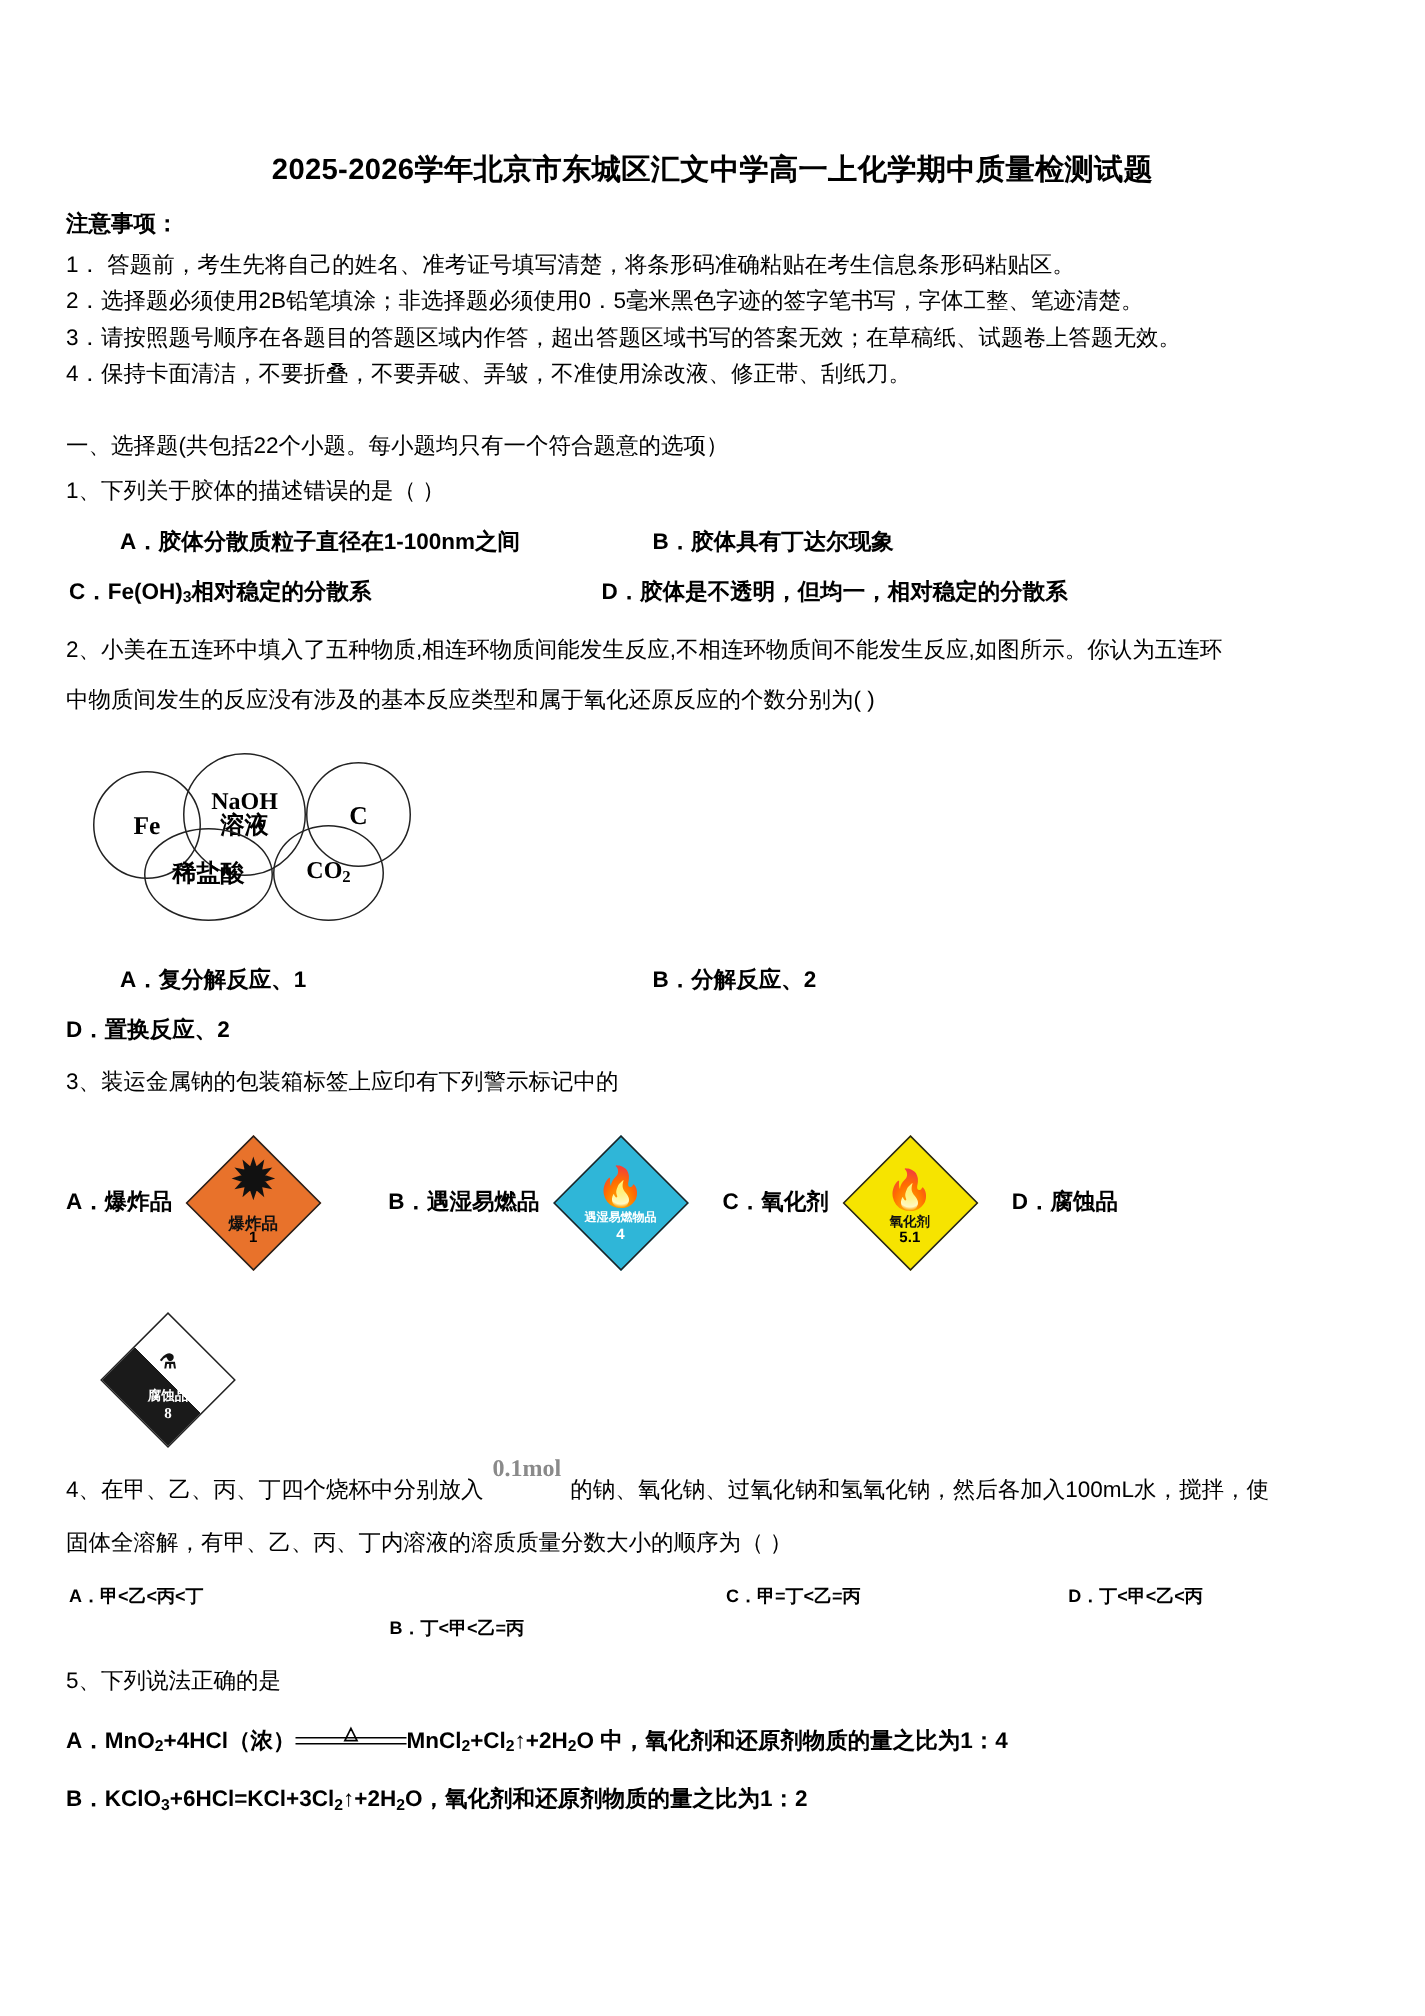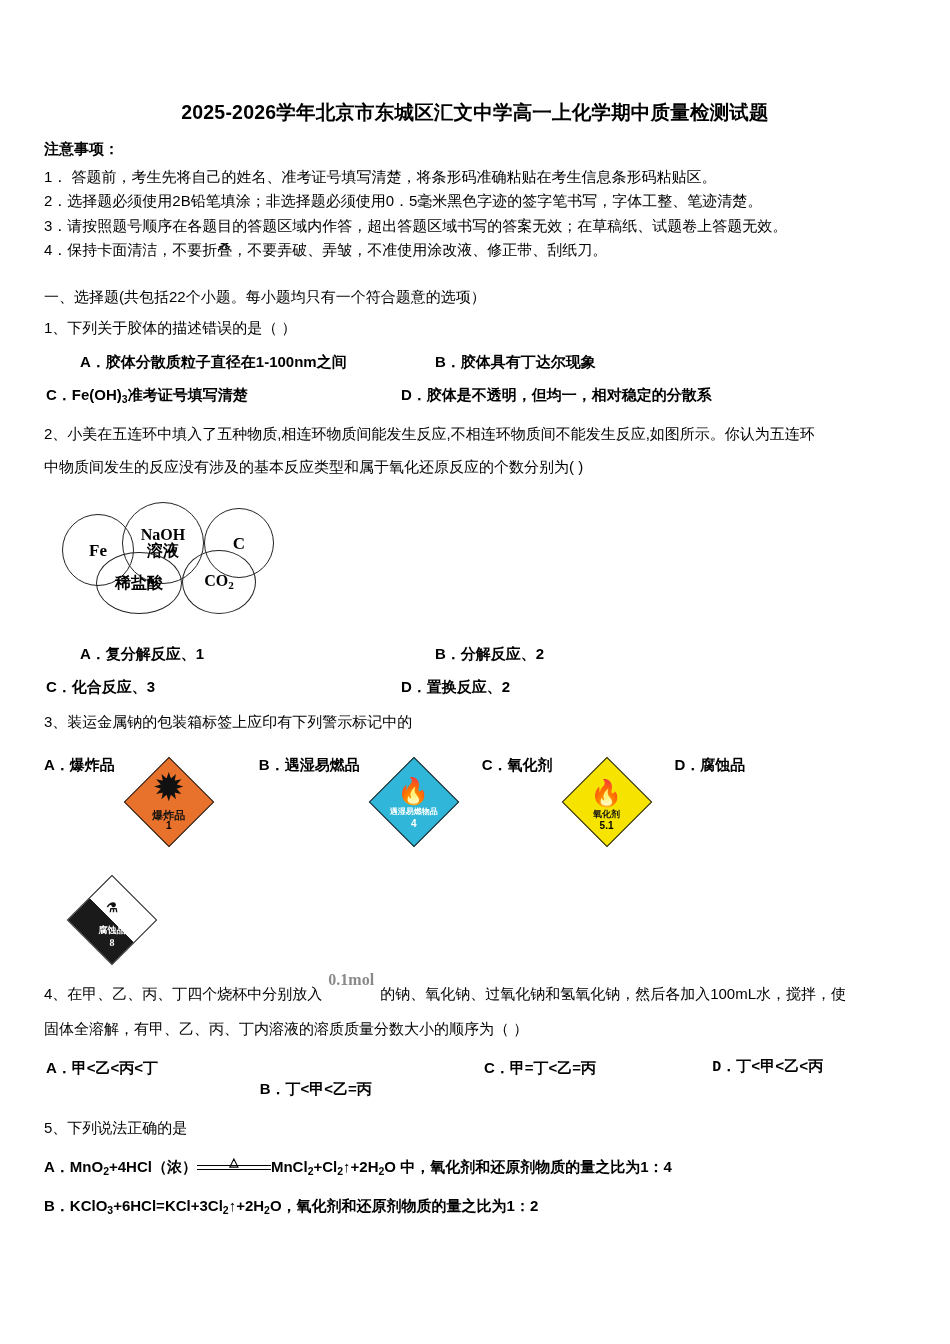--- a/index.html
+++ b/index.html
@@ -67,29 +67,29 @@
   .opts-row .opt {
     white-space: nowrap;
   }
   .opt-a { width: 355px; padding-left: 2px; margin-left: 34px; }
   .opt-b { width: 300px; }
   .opt-c { width: 355px; padding-left: 2px; }
   .opt-d { width: 300px; }
   .opts-row-4 {
     display: flex;
     font-family: "Liberation Sans", sans-serif;
-    font-size: 15px;
+    font-size: 12px;
     font-weight: bold;
     line-height: 2.2;
     gap: 44px;
   }
   .opts-row-4 .o1 { width: 175px; padding-left: 2px;}
   .opts-row-4 .o2 { width: 186px; margin-top: 21px; }
   .opts-row-4 .o3 { width: 190px; }
-  .opts-row-4 .o4 { width: 200px; font-family: Liberation Mono, monospace; }
+  .opts-row-4 .o4 { width: 200px; }
   sub { font-size: 70%; vertical-align: -0.25em; }
 
   
   .ring-fig {
     position: relative;
     width: 300px;
     height: 125px;
     margin: 18px 0 10px 10px;
   }
   .ring {
@@ -108,21 +108,21 @@
   }
   .ring-fe  { left: 8px;   top: 12px;  width: 72px; height: 72px; font-size: 17px; }
   .ring-na  { left: 68px;  top: 0px;   width: 82px; height: 82px; font-size: 16px; }
   .ring-c   { left: 150px; top: 6px;   width: 70px; height: 70px; font-size: 17px; }
   .ring-hcl { left: 42px;  top: 50px;  width: 86px; height: 62px; font-size: 16px; }
   .ring-co2 { left: 128px; top: 48px;  width: 74px; height: 64px; font-size: 16px; }
 
   
   .hazard-row {
     display: flex;
-    align-items: flex-start;
+    align-items: center;
     margin: 20px 0 6px 0;
     font-family: "Liberation Sans", sans-serif;
     font-size: 15px;
     font-weight: bold;
   }
   .hz-label { white-space: nowrap; }
   .diamond-wrap {
     width: 92px;
     height: 92px;
     position: relative;
@@ -228,21 +228,21 @@
 
   <div class="q-stem">
     <span>1、</span><span>下列关于胶体的描述错误的是（      ）</span>
   </div>
   <div class="opts-row">
     <div class="opt opt-a">A．胶体分散质粒子直径在1-100nm之间</div>
     <div class="opt opt-b">B．胶体具有丁达尔现象</div>
   </div>
   <div class="opts-row">
     <div class="opt opt-c">
-      <span>C．Fe(OH)</span><sub>3</sub><span>准考证号填写清楚</span>
+      <span>C．Fe(OH)</span><sub>3</sub><span>相对稳定的分散系</span>
     </div>
     <div class="opt opt-d">D．胶体是不透明，但均一，相对稳定的分散系</div>
   </div>
 
   <div class="q-stem-wide">
     <span>2、</span><span>小美在五连环中填入了五种物质,相连环物质间能发生反应,不相连环物质间不能发生反应,如图所示。你认为五连环</span>
   </div>
   <div class="q-stem-wide" style="margin-top:-6px;">中物质间发生的反应没有涉及的基本反应类型和属于氧化还原反应的个数分别为(  )</div>
 
   <div class="ring-fig">
@@ -261,21 +261,20 @@
     <div class="ring ring-co2">
         <span>CO<sub>2</sub></span>
       </div>
   </div>
 
   <div class="opts-row">
     <div class="opt opt-a">A．复分解反应、1</div>
     <div class="opt opt-b">B．分解反应、2</div>
   </div>
   <div class="opts-row">
-    <div class="opt opt-c">C．化合反应、3</div>
     <div class="opt opt-d">D．置换反应、2</div>
   </div>
 
   <div class="q-stem">
     <span>3、</span><span>装运金属钠的包装箱标签上应印有下列警示标记中的</span>
   </div>
 
   <div class="hazard-row">
     <div class="hz-label">A．爆炸品</div>
     <div class="diamond-wrap">

